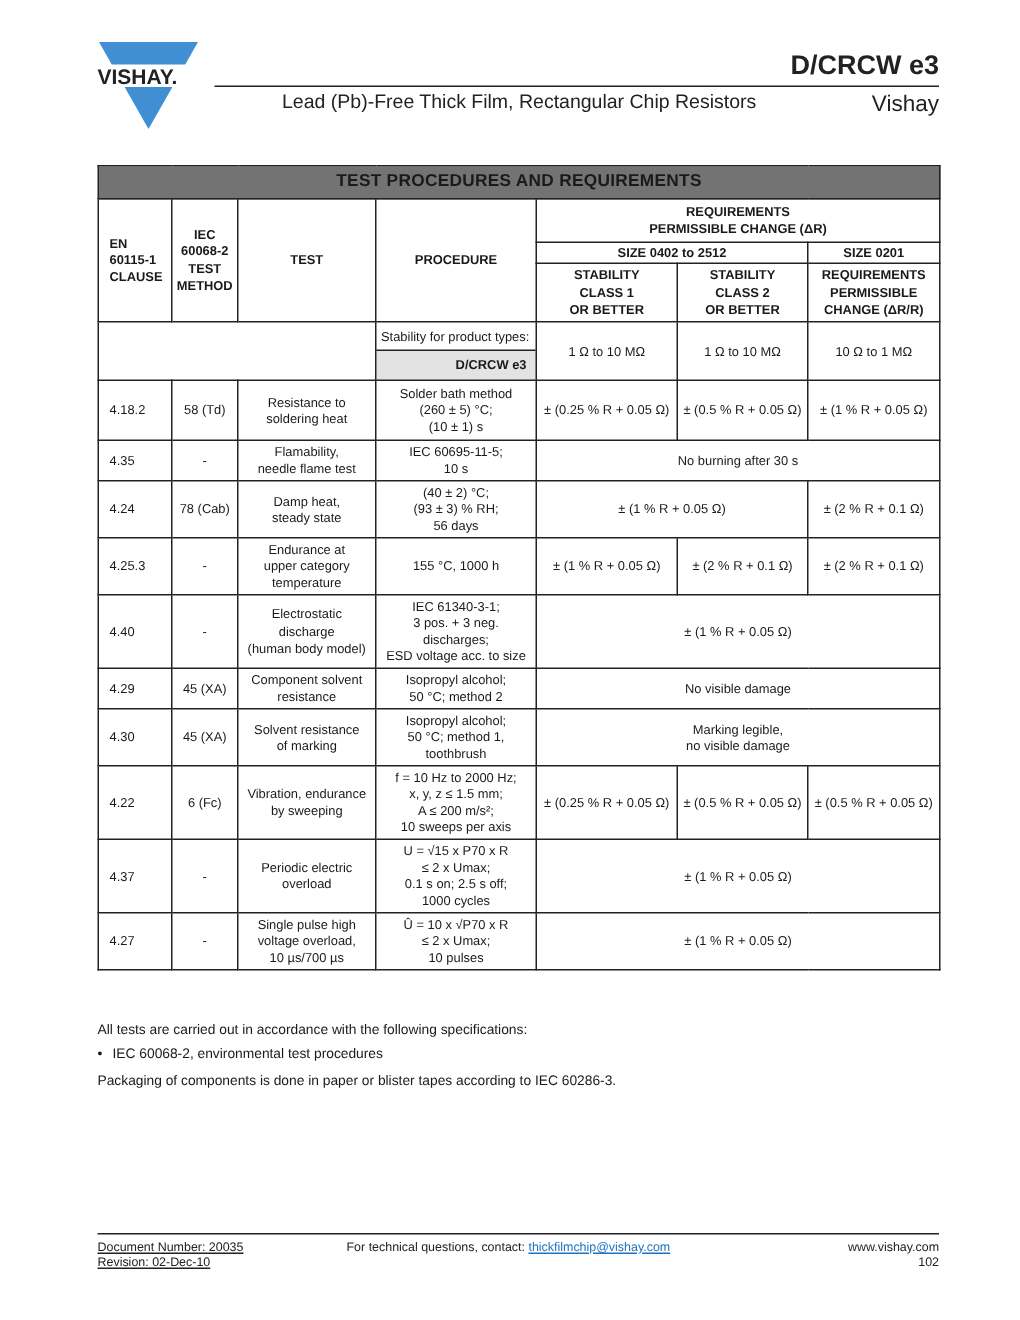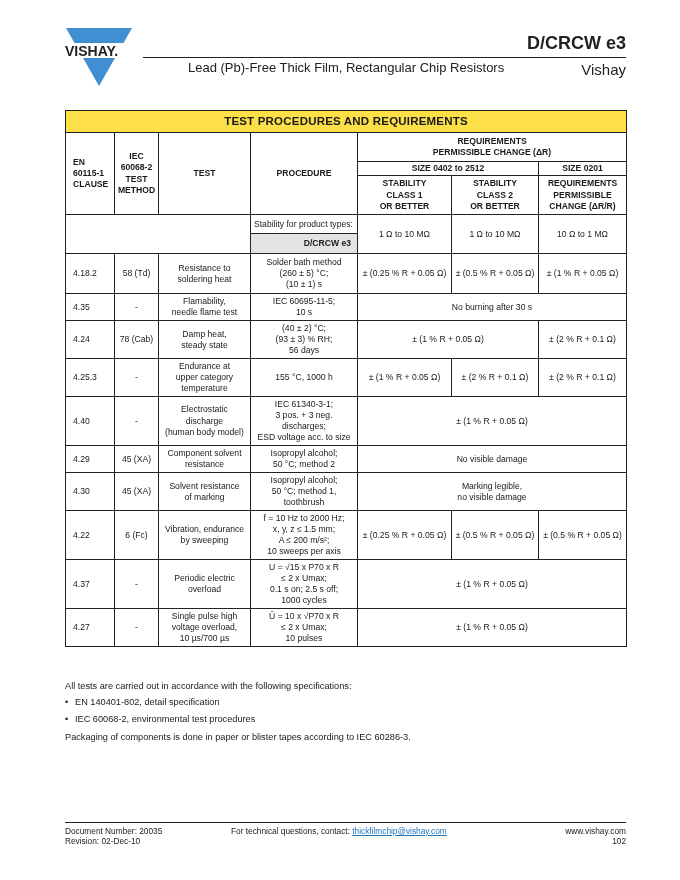--- a/index.html
+++ b/index.html
@@ -7,34 +7,34 @@
   .logo { position:absolute; left:64px; top:26px; width:70px; height:62px; }
   .logo svg { display:block; }
   .hdr-rule { position:absolute; left:143px; right:54px; top:57px; border-top:1px solid #222; }
   .doc-code { position:absolute; right:54px; top:33px; font-size:18px; font-weight:bold; color:#222; }
   .subtitle { position:absolute; left:188px; top:60px; font-size:13px; color:#222; }
   .brand { position:absolute; right:54px; top:61px; font-size:15px; color:#222;margin-left:13px; }
 
   table.spec { position:absolute; left:65px; top:110px; width:561px; border-collapse:collapse; table-layout:fixed; font-size:8.6px; line-height:1.3; }
   table.spec td { border:1px solid #222; text-align:center; vertical-align:middle; padding:1px 2px; }
   table.spec td.l { text-align:left; padding-left:7px; }
-  .title-cell { background:#fde047; font-weight:bold; font-size:11.5px; text-align:left; padding:3px 7px !important; letter-spacing:0.2px; height:15px; }
+  .title-cell { background:#737373; font-weight:bold; font-size:11.5px; text-align:left; padding:3px 7px !important; letter-spacing:0.2px; height:15px; }
   .hd { font-weight:bold;margin-top:16px; }
   .stab-label { text-align:left !important; padding-left:3px !important; border-bottom:none !important; height:16px; }
   .stab-type { background:#e3e3e3; font-weight:bold; text-align:right !important; padding-right:6px !important; height:17px; }
 
   .notes { position:absolute; left:65px; top:681px; font-size:9.2px; color:#1a1a1a; }
   .notes p { margin:0 0 6px 0; }
   .notes ul { margin:0 0 8px 0; padding:0; list-style:none; }
   .notes li { margin:0 0 6.5px 0; padding-left:10px; position:relative; }
   .notes li::before { content:"\2022"; position:absolute; left:0; }
 
   .foot-rule { position:absolute; left:65px; right:54px; top:822px; border-top:1px solid #222; }
   .foot { position:absolute; top:826px; font-size:8.3px; color:#222; line-height:1.25; }
-  .foot-left { left:65px; }
+  .foot-left { left:65px;text-decoration:underline; }
   .foot-mid { left:231px; }
   .foot-right { right:54px; text-align:right; }
   .foot a { color:#1e73be; text-decoration:underline; }
 </style>
 </head>
 <body>
 
 <div class="logo">
   <svg width="70" height="62" viewBox="0 0 70 62">
     <polygon points="2,2 68,2 35,60" fill="#3f8fd2"></polygon>
@@ -185,21 +185,20 @@
     <td><span>Single pulse high</span><br><span>voltage overload,</span><br><span>10 µs/700 µs</span></td>
     <td><span>Û = 10 x √P70 x R</span><br><span>≤ 2 x Umax;</span><br><span>10 pulses</span></td>
     <td colspan="3">± (1 % R + 0.05 Ω)</td>
   </tr>
 </tbody>
   </table>
 
 <div class="notes">
   <p>All tests are carried out in accordance with the following specifications:</p>
   <ul>
-    <li>EN 140401-802, detail specification</li>
     <li>IEC 60068-2, environmental test procedures</li>
   </ul>
   <p>Packaging of components is done in paper or blister tapes according to IEC 60286-3.</p>
 </div>
 
 <div class="foot-rule"></div>
 <div class="foot foot-left">
   <div>Document Number: 20035</div>
   <div>Revision: 02-Dec-10</div>
 </div>

